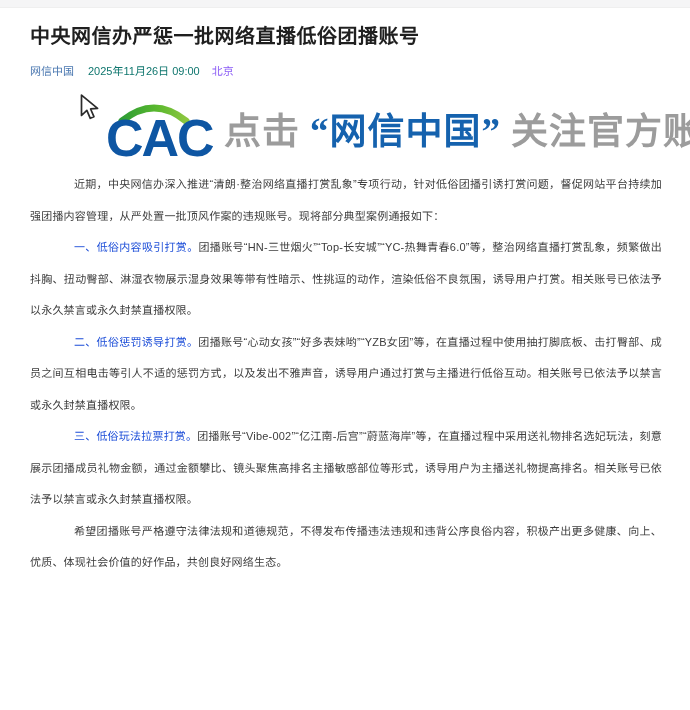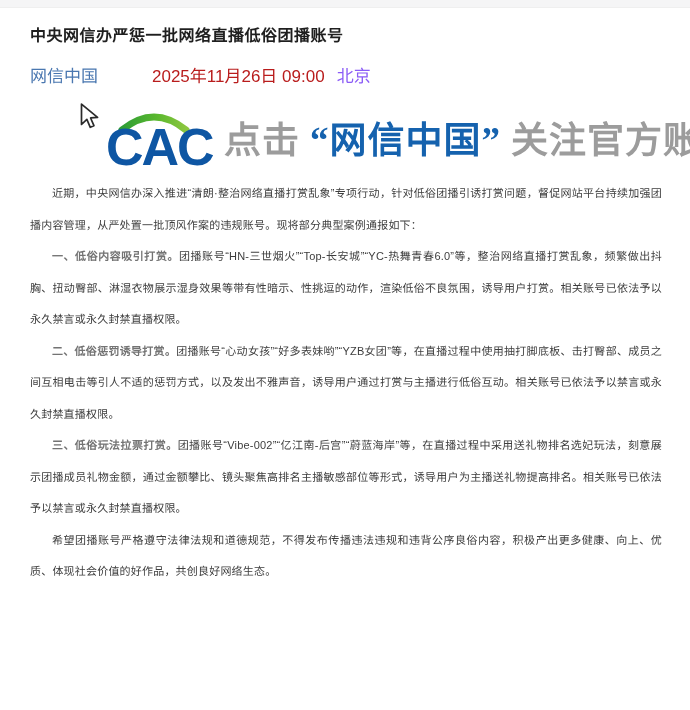--- a/index.html
+++ b/index.html
@@ -14,34 +14,34 @@
   .top-band {
     height: 8px; width: 100%;
     background: #f5f5f6;
     border-bottom: 1px solid #efefef;
   }
   .container { padding: 0 28px 0 30px; }
 
   
   .title {
     margin-top: 13px;
-    font-size: 16px;
+    font-size: 20px;
     line-height: 30px;
     font-weight: bold;
     letter-spacing: 0.5px;
     color: #1f1f1f;
   }
   .meta {
     margin-top: 11px;
-    font-size: 17px;
+    font-size: 11px;
     display: flex;
     align-items: baseline;
   }
   .meta .source { color: #4a77b0; margin-right: 14px; cursor: pointer; }
-  .meta .date   { color: #b91c1c; margin-right: 12px; margin-left: 40px; }
+  .meta .date   { color: #0f766e; margin-right: 12px; }
   .meta .loc    { color: #8b5cf6; }
 
   
   .banner {
     margin-top: 17px;
     height: 66px;
     display: flex;
     align-items: center;
     padding-left: 46px;
     cursor: pointer;
@@ -85,22 +85,23 @@
   .article { margin-top: 8px; }
   .article p {
     font-size: 11px;
     line-height: 31.5px;
     color: #3d3d3d;
     text-align: justify;
     text-indent: 2em;
     letter-spacing: 0.2px;
   }
   .article .lead {
-    color: #737373;
-    font-weight: bold;
+    color: #1d4ed8;
+    font-weight: normal;
+    margin-left: 22px;
   }
 </style>
 </head>
 <body>
 
 <div class="page">
   <div class="top-band"></div>
 
   <div class="container">
 

